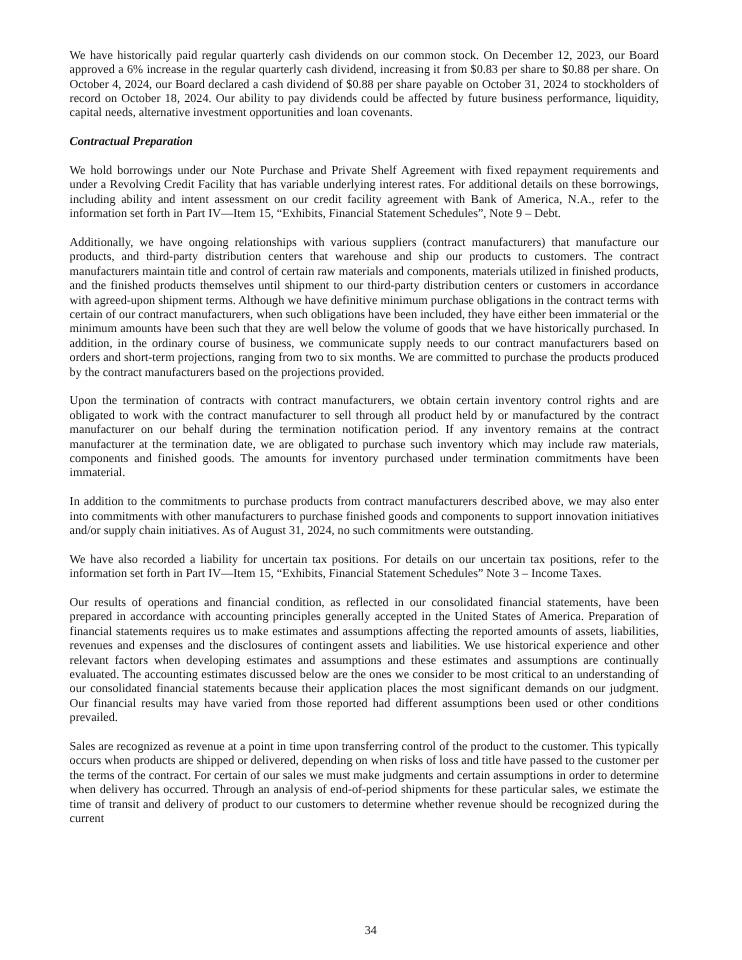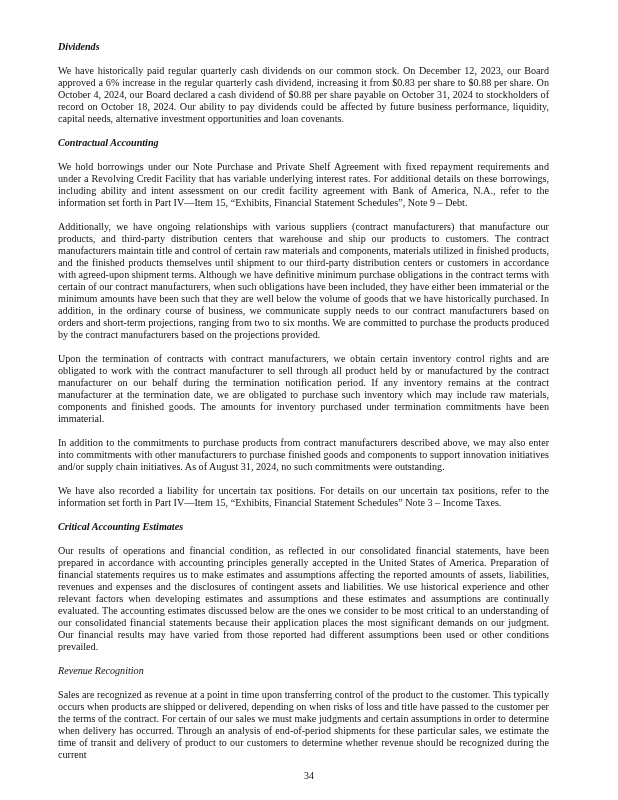--- a/index.html
+++ b/index.html
@@ -44,31 +44,28 @@
       text-align: center;
       font-size: 10px;
       line-height: 12px;
     }
   </style>
 </head>
 <body>
 
 <div class="page">
 
-  <div class="heading-bi">Dividends</div>
   <p class="para">We have historically paid regular quarterly cash dividends on our common stock. On December 12, 2023, our Board approved a 6% increase in the regular quarterly cash dividend, increasing it from $0.83 per share to $0.88 per share. On October 4, 2024, our Board declared a cash dividend of $0.88 per share payable on October 31, 2024 to stockholders of record on October 18, 2024. Our ability to pay dividends could be affected by future business performance, liquidity, capital needs, alternative investment opportunities and loan covenants.</p>
 
-  <div class="heading-bi">Contractual Accounting</div>
+  <div class="heading-bi">Contractual Preparation</div>
   <p class="para">We hold borrowings under our Note Purchase and Private Shelf Agreement with fixed repayment requirements and under a Revolving Credit Facility that has variable underlying interest rates. For additional details on these borrowings, including ability and intent assessment on our credit facility agreement with Bank of America, N.A., refer to the information set forth in Part IV—Item 15, “Exhibits, Financial Statement Schedules”, Note 9 – Debt.</p>
   <p class="para">Additionally, we have ongoing relationships with various suppliers (contract manufacturers) that manufacture our products, and third-party distribution centers that warehouse and ship our products to customers. The contract manufacturers maintain title and control of certain raw materials and components, materials utilized in finished products, and the finished products themselves until shipment to our third-party distribution centers or customers in accordance with agreed-upon shipment terms. Although we have definitive minimum purchase obligations in the contract terms with certain of our contract manufacturers, when such obligations have been included, they have either been immaterial or the minimum amounts have been such that they are well below the volume of goods that we have historically purchased. In addition, in the ordinary course of business, we communicate supply needs to our contract manufacturers based on orders and short-term projections, ranging from two to six months. We are committed to purchase the products produced by the contract manufacturers based on the projections provided.</p>
   <p class="para">Upon the termination of contracts with contract manufacturers, we obtain certain inventory control rights and are obligated to work with the contract manufacturer to sell through all product held by or manufactured by the contract manufacturer on our behalf during the termination notification period. If any inventory remains at the contract manufacturer at the termination date, we are obligated to purchase such inventory which may include raw materials, components and finished goods. The amounts for inventory purchased under termination commitments have been immaterial.</p>
   <p class="para">In addition to the commitments to purchase products from contract manufacturers described above, we may also enter into commitments with other manufacturers to purchase finished goods and components to support innovation initiatives and/or supply chain initiatives. As of August 31, 2024, no such commitments were outstanding.</p>
   <p class="para">We have also recorded a liability for uncertain tax positions. For details on our uncertain tax positions, refer to the information set forth in Part IV—Item 15, “Exhibits, Financial Statement Schedules” Note 3 – Income Taxes.</p>
 
-  <div class="heading-bi">Critical Accounting Estimates</div>
   <p class="para">Our results of operations and financial condition, as reflected in our consolidated financial statements, have been prepared in accordance with accounting principles generally accepted in the United States of America. Preparation of financial statements requires us to make estimates and assumptions affecting the reported amounts of assets, liabilities, revenues and expenses and the disclosures of contingent assets and liabilities. We use historical experience and other relevant factors when developing estimates and assumptions and these estimates and assumptions are continually evaluated. The accounting estimates discussed below are the ones we consider to be most critical to an understanding of our consolidated financial statements because their application places the most significant demands on our judgment. Our financial results may have varied from those reported had different assumptions been used or other conditions prevailed.</p>
 
-  <div class="heading-i">Revenue Recognition</div>
   <p class="para">Sales are recognized as revenue at a point in time upon transferring control of the product to the customer. This typically occurs when products are shipped or delivered, depending on when risks of loss and title have passed to the customer per the terms of the contract. For certain of our sales we must make judgments and certain assumptions in order to determine when delivery has occurred. Through an analysis of end-of-period shipments for these particular sales, we estimate the time of transit and delivery of product to our customers to determine whether revenue should be recognized during the current</p>
 
 </div>
 
 <div class="page-number">34</div>
 
 </body></html>

